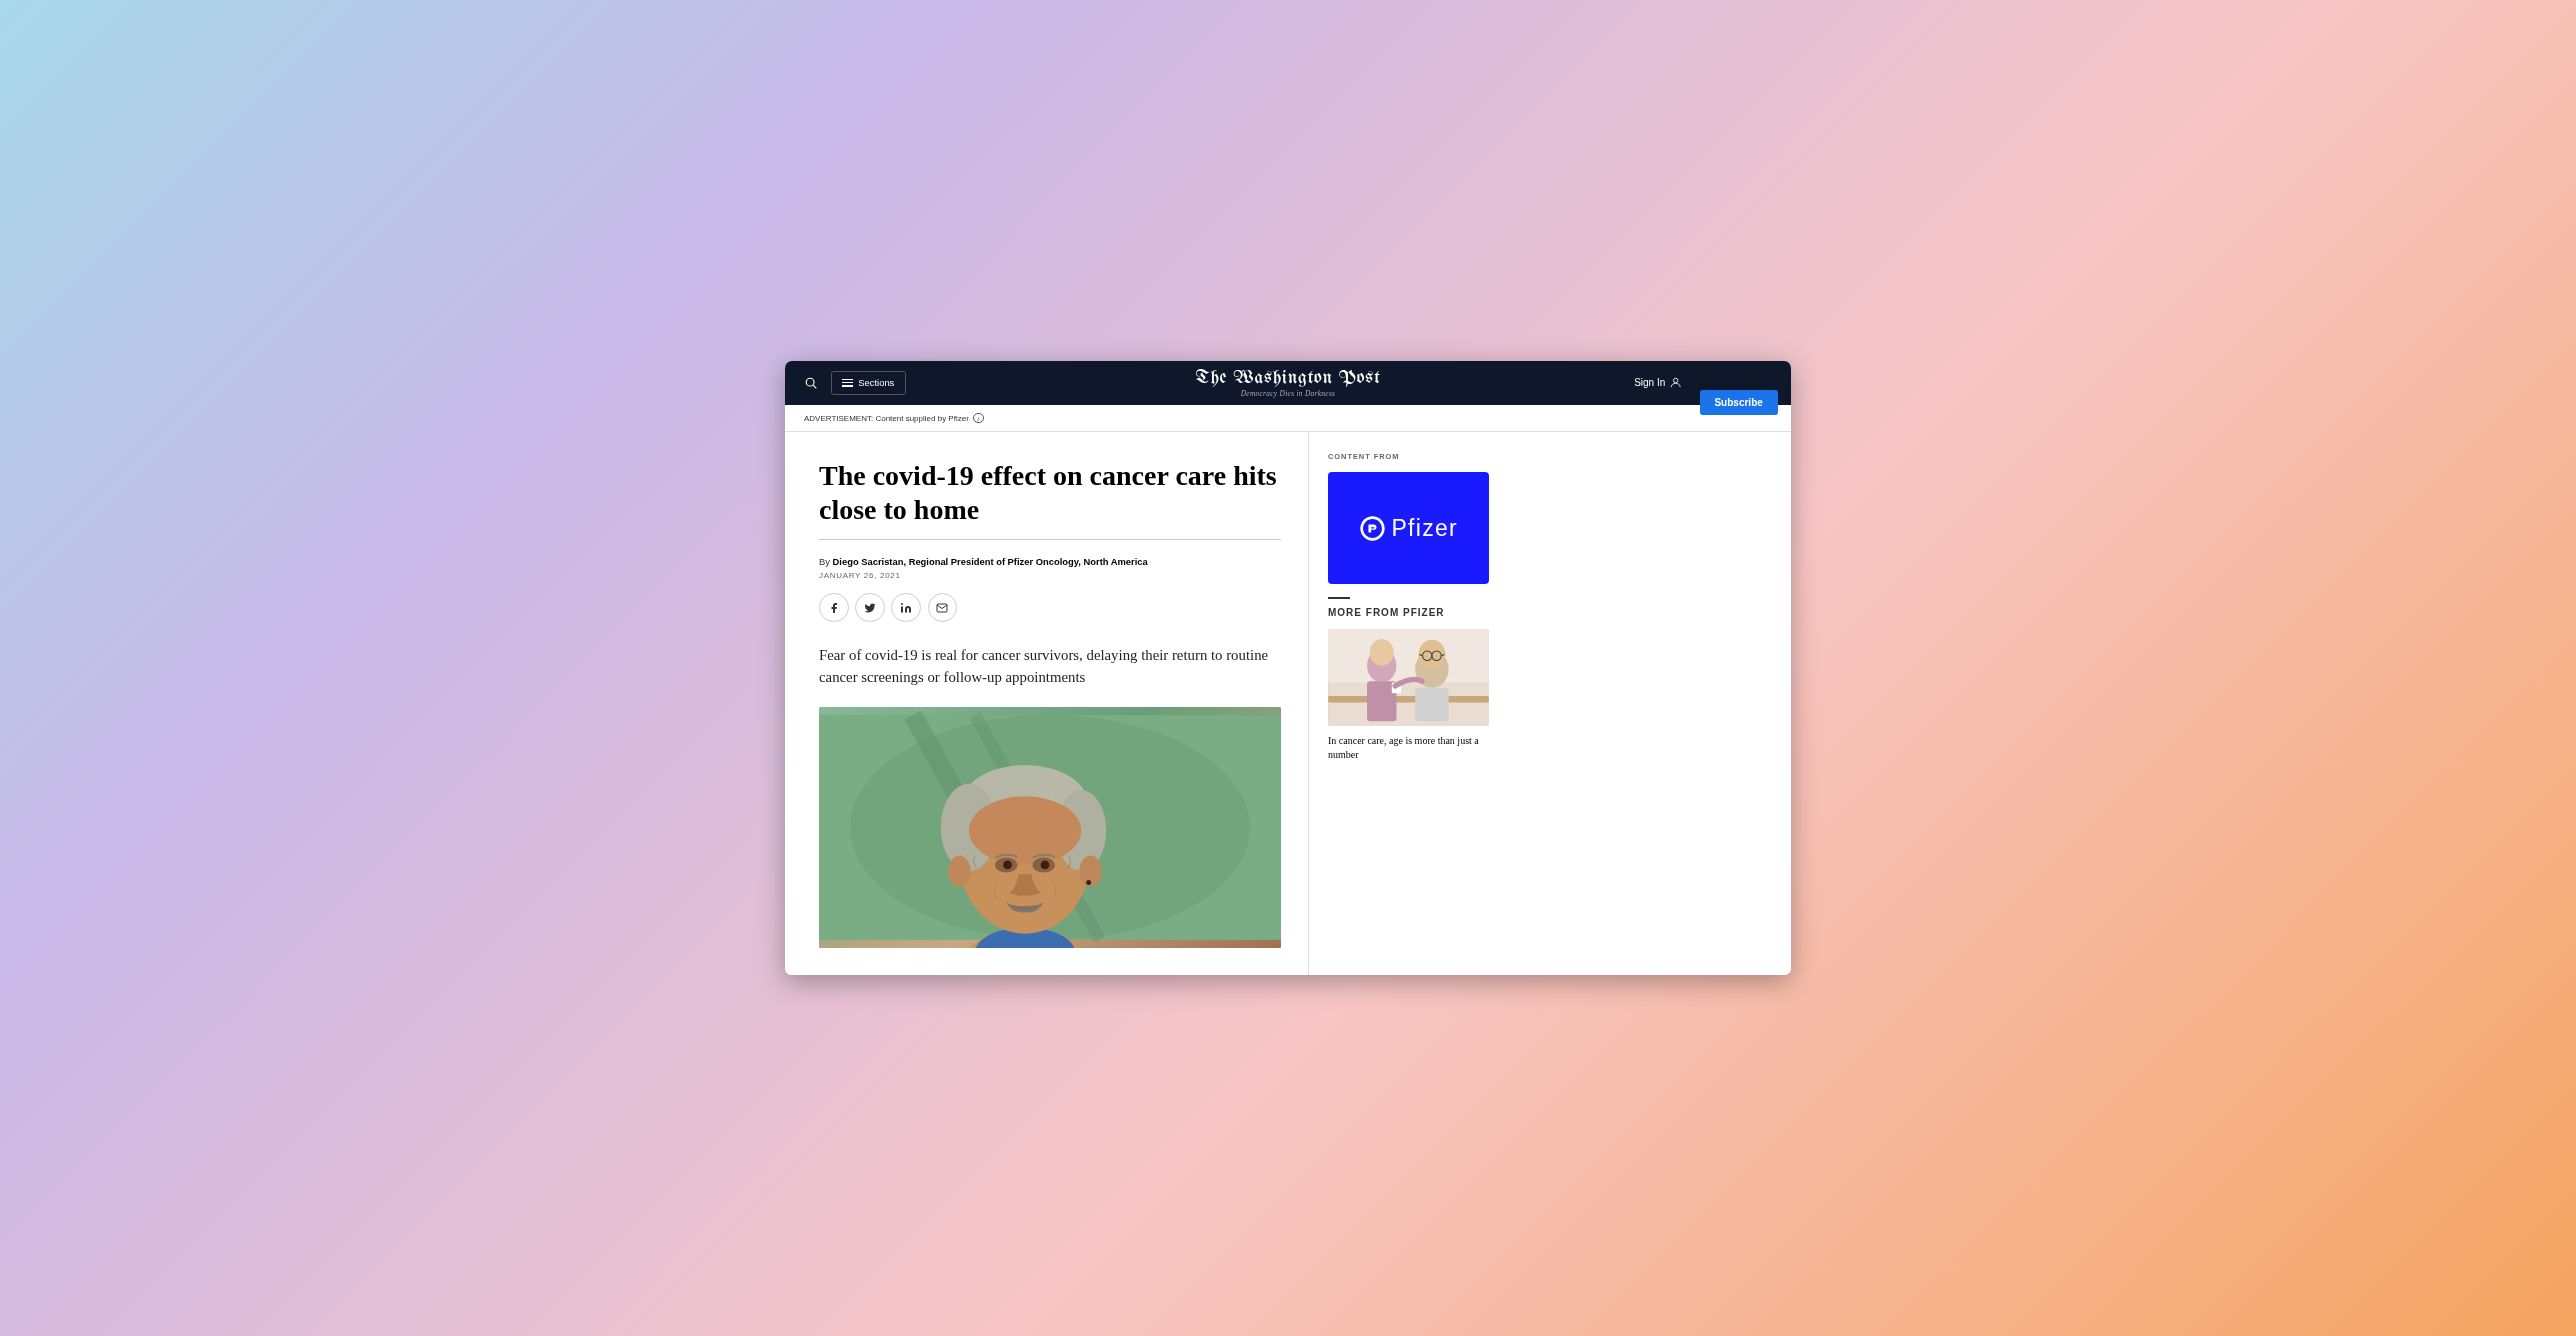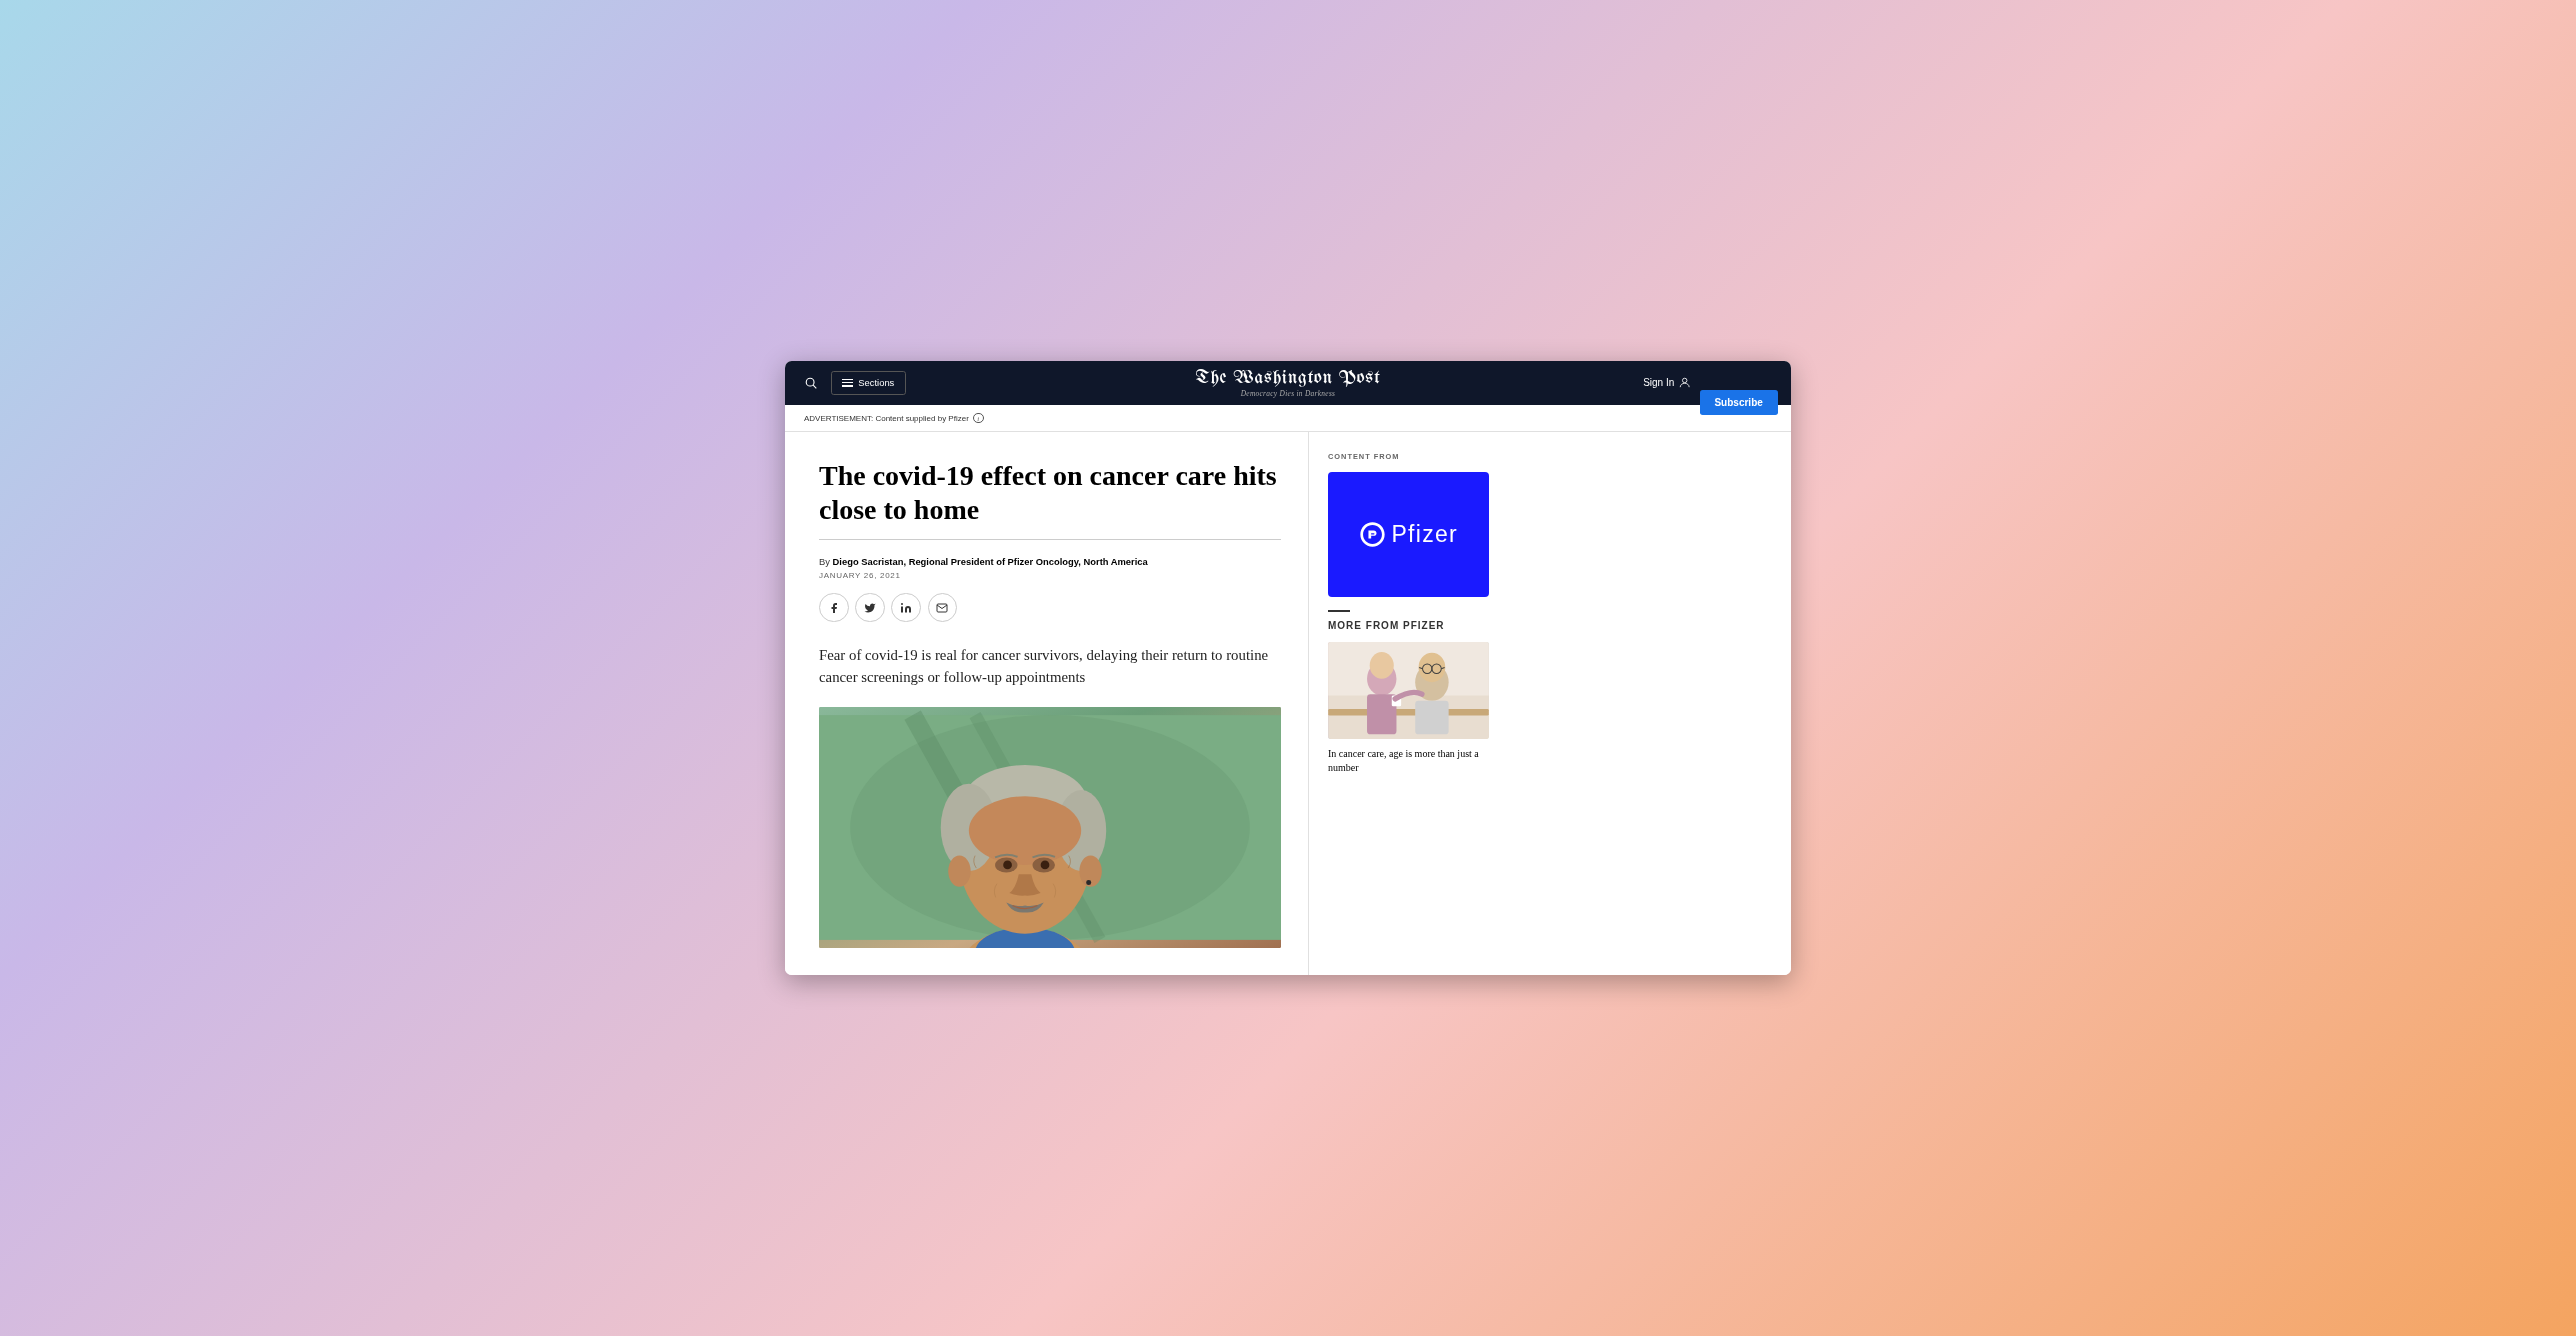--- a/index.html
+++ b/index.html
@@ -105,21 +105,21 @@
       color: #aaa;
       font-size: 7.4px;
       font-style: italic;
       font-family: Georgia, serif;
       letter-spacing: 0.3px;
     }
 
     .nav-right {
       display: flex;
       align-items: center;
-      gap: 8px;
+      gap: 17px;
     }
 
     .sign-in-btn {
       background: none;
       border: none;
       color: #fff;
       cursor: pointer;
       font-size: 10px;
       font-family: Arial, sans-serif;
       display: flex;
@@ -287,21 +287,21 @@
       color: #666;
       letter-spacing: 1px;
       text-transform: uppercase;
       margin-bottom: 10.7px;
       font-weight: 600;
     }
 
     .pfizer-logo-box {
       width: 100%;
       max-width: 161px;
-      height: 125px;
+      height: 112px;
       background: #1a1aff;
       border-radius: 4px;
       display: flex;
       align-items: center;
       justify-content: center;
       margin-bottom: 13.4px;
     }
 
     .pfizer-logo-text {
       color: #fff;

